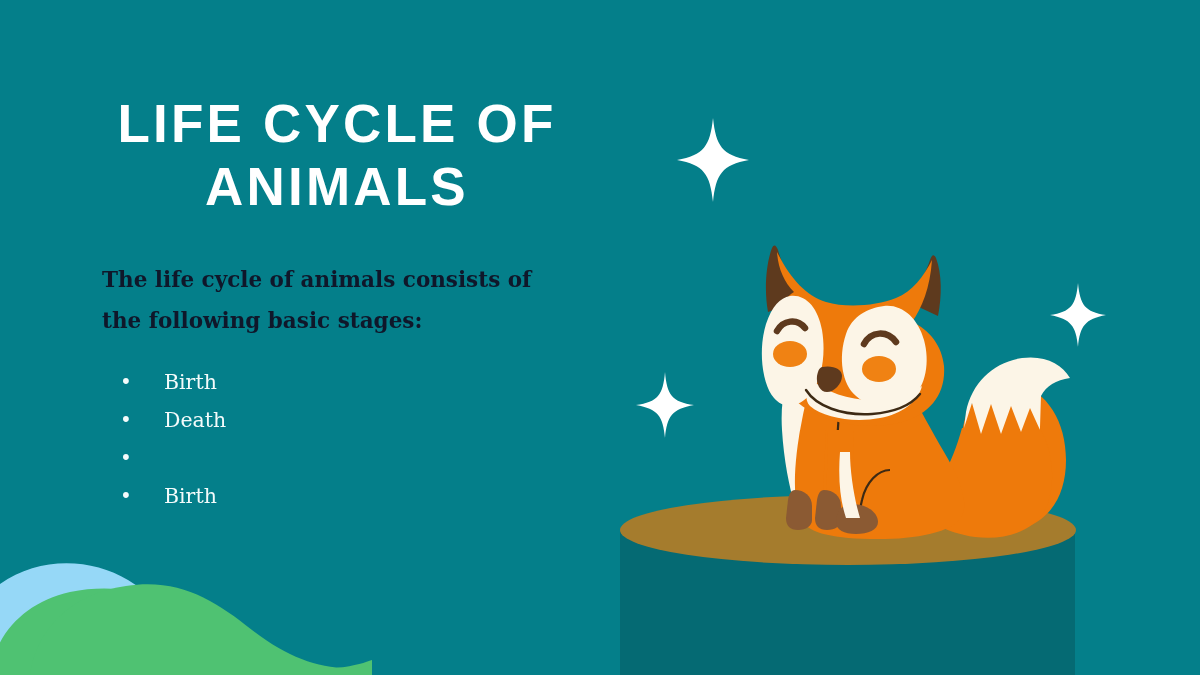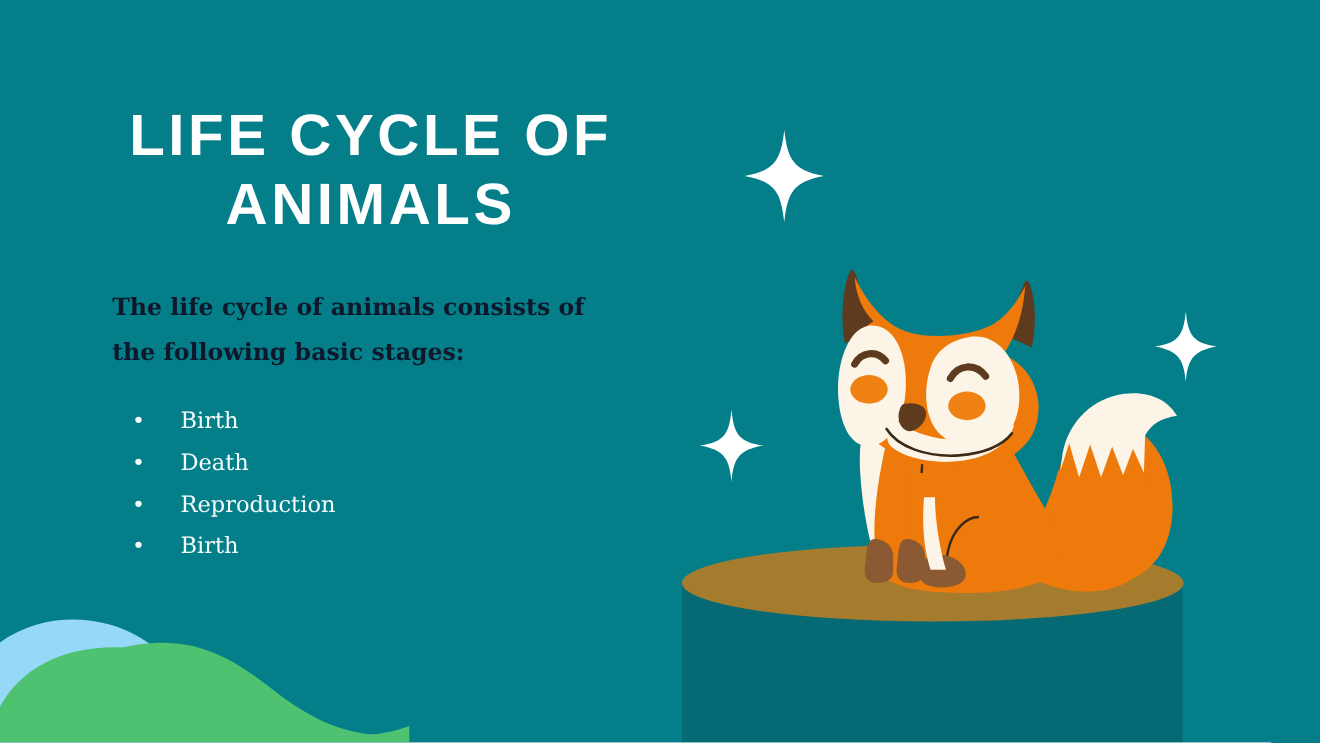--- a/index.html
+++ b/index.html
@@ -117,21 +117,20 @@
       <li class="stage-item">
         <span class="stage-bullet">•</span>
         <span class="stage-label">Birth</span>
       </li>
       <li class="stage-item">
         <span class="stage-bullet">•</span>
         <span class="stage-label">Death</span>
       </li>
       <li class="stage-item">
         <span class="stage-bullet">•</span>
-        <span class="stage-label">Reproduction</span>
       </li>
       <li class="stage-item">
         <span class="stage-bullet">•</span>
         <span class="stage-label">Birth</span>
       </li>
     </ul>
   </div>
 
   <svg id="illustration" viewBox="560 80 640 595">
 

